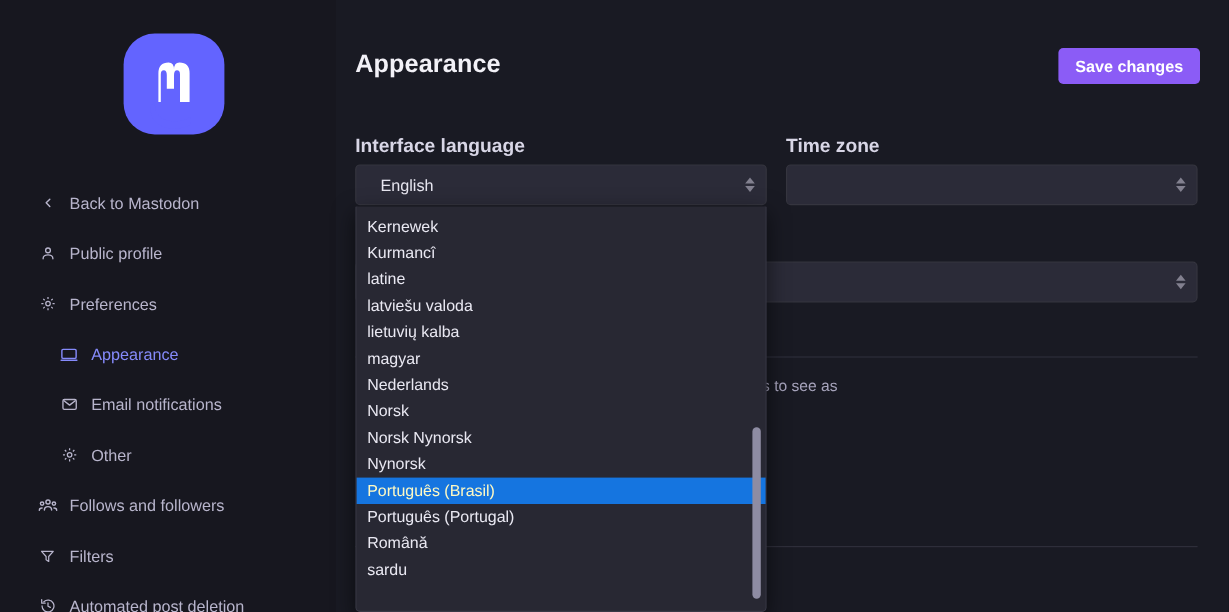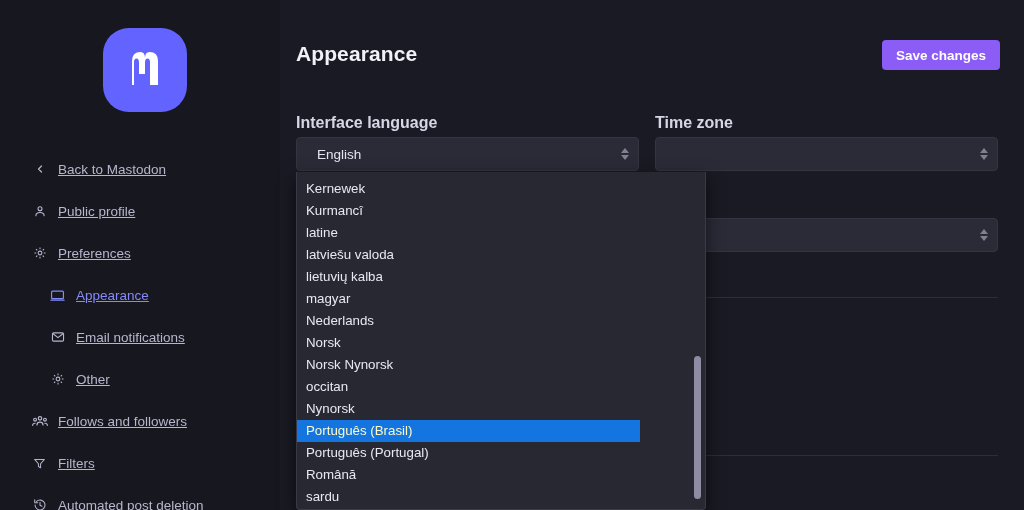--- a/index.html
+++ b/index.html
@@ -16,21 +16,21 @@
   #logo-wrap { position: absolute; left: 101px; top: 26px; width: 88px; height: 88px; }
   #logo { width: 88px; height: 88px; }
 
   .nav-item {
     position: absolute; left: 0; width: 280px; height: 32px;
     display: flex; align-items: center;
     color: #b8b5cc; font-size: 13.5px; cursor: pointer;
   }
   .nav-item .ico { width: 17px; height: 17px; display:flex; align-items:center; justify-content:center; flex: 0 0 17px; }
   .nav-item .ico svg { display: block; }
-  .nav-item .lbl { margin-left: 10px; white-space: nowrap; text-decoration: underline; }
+  .nav-item .lbl { margin-left: 10px; white-space: nowrap; }
   .nav-item.l0 { padding-left: 31px; }
   .nav-item.l1 { padding-left: 49px; }
   .nav-item.active { color: #858afa; }
   .nav-item.active .lbl { color: #858afa; }
 
   
   #main { position: absolute; left: 280px; top: 0; width: 744px; height: 510px; background: #191a23; }
 
   #page-title {
     position: absolute; left: 16px; top: 42px;
@@ -73,21 +73,21 @@
   #third-select { left: 16px; top: 218px; width: 702px; }
 
   .divider { position: absolute; left: 16px; width: 702px; height: 1px; background: #2e2e3a; }
   .bg-text {
     position: absolute; font-size: 13px; color: #a6a3bb; line-height: 18px;
   }
 
   
   #dropdown {
     position: absolute; left: 296px; top: 172px;
-    width: 410px; height: 338px;
+    width: 343px; height: 338px;
     background: #282833;
     border: 1px solid #3a3a47;
     border-top: none;
     border-radius: 0 0 4px 4px;
     overflow: hidden;
     box-shadow: 0 6px 18px rgba(0,0,0,.55);
   }
   #dd-list { position: absolute; left: 0; top: 6px; width: 343px; }
   .dd-opt {
     height: 22px; line-height: 22px;
@@ -260,21 +260,20 @@
     <div id="dd-list">
         <div class="dd-opt">Kernewek</div>
         <div class="dd-opt">Kurmancî</div>
         <div class="dd-opt">latine</div>
         <div class="dd-opt">latviešu valoda</div>
         <div class="dd-opt">lietuvių kalba</div>
         <div class="dd-opt">magyar</div>
         <div class="dd-opt">Nederlands</div>
         <div class="dd-opt">Norsk</div>
         <div class="dd-opt">Norsk Nynorsk</div>
-        <div class="dd-opt">occitan</div>
         <div class="dd-opt">Nynorsk</div>
         <div class="dd-opt sel">Português (Brasil)</div>
         <div class="dd-opt">Português (Portugal)</div>
         <div class="dd-opt">Română</div>
         <div class="dd-opt">sardu</div>
       </div>
     <div id="dd-track">
       <div id="dd-thumb"></div>
     </div>
   </div>

